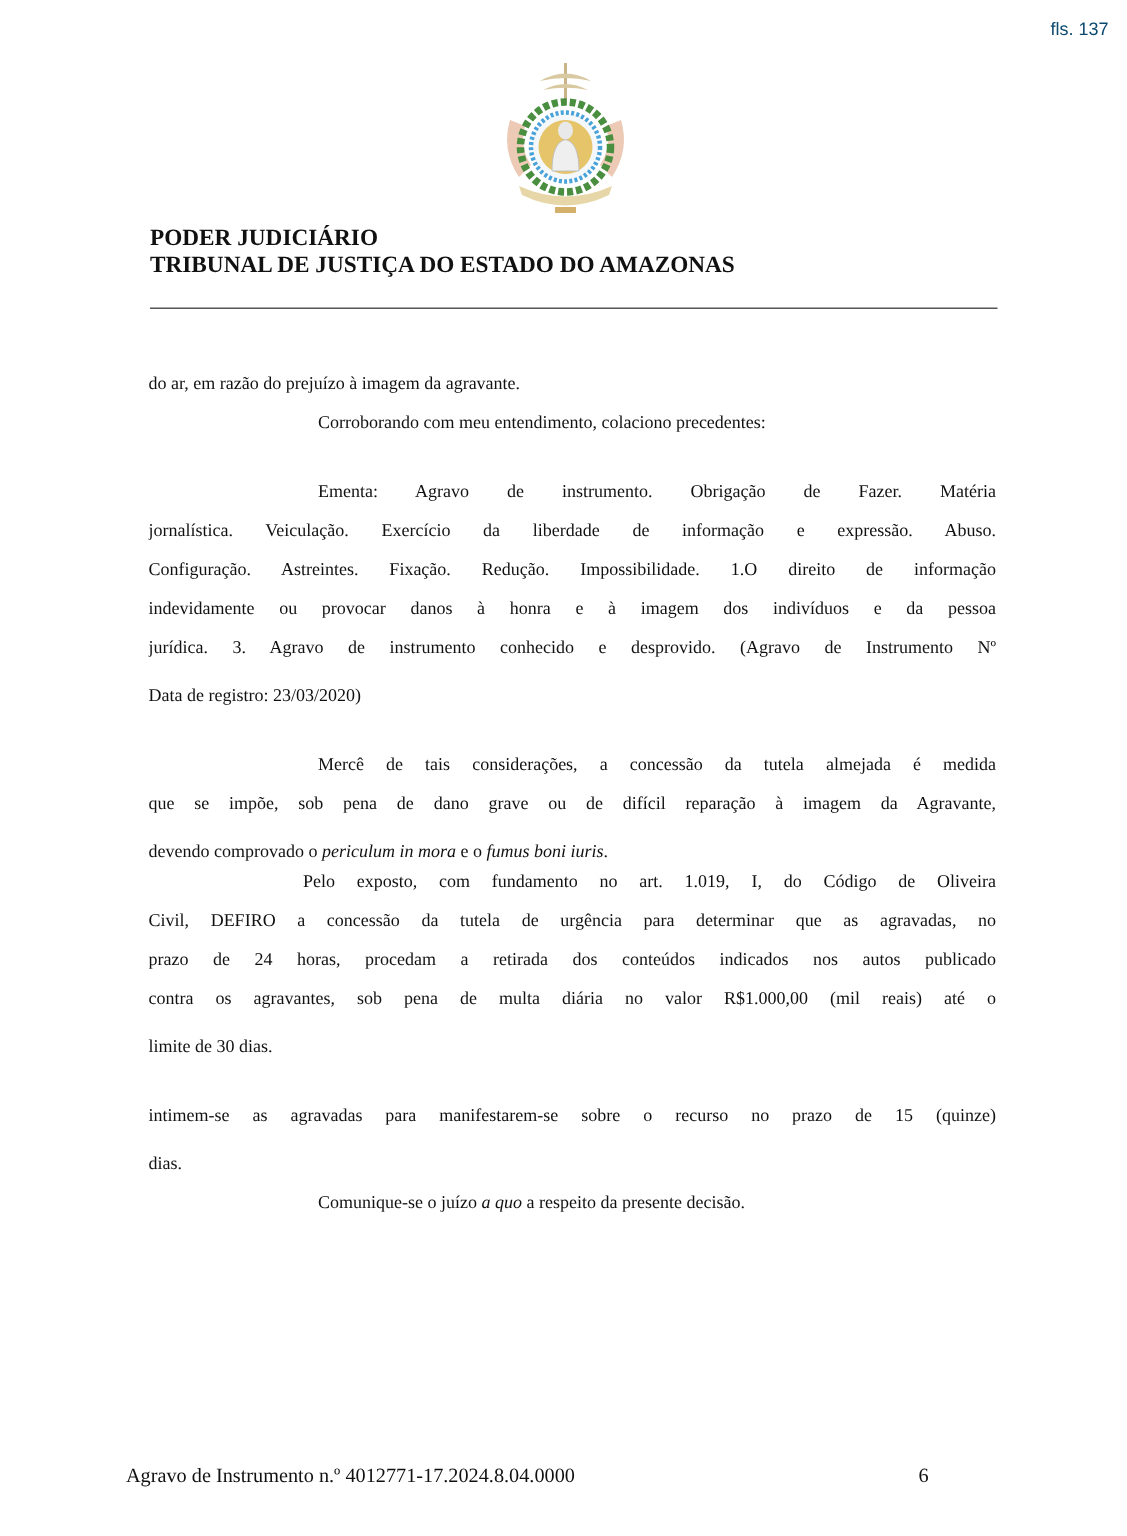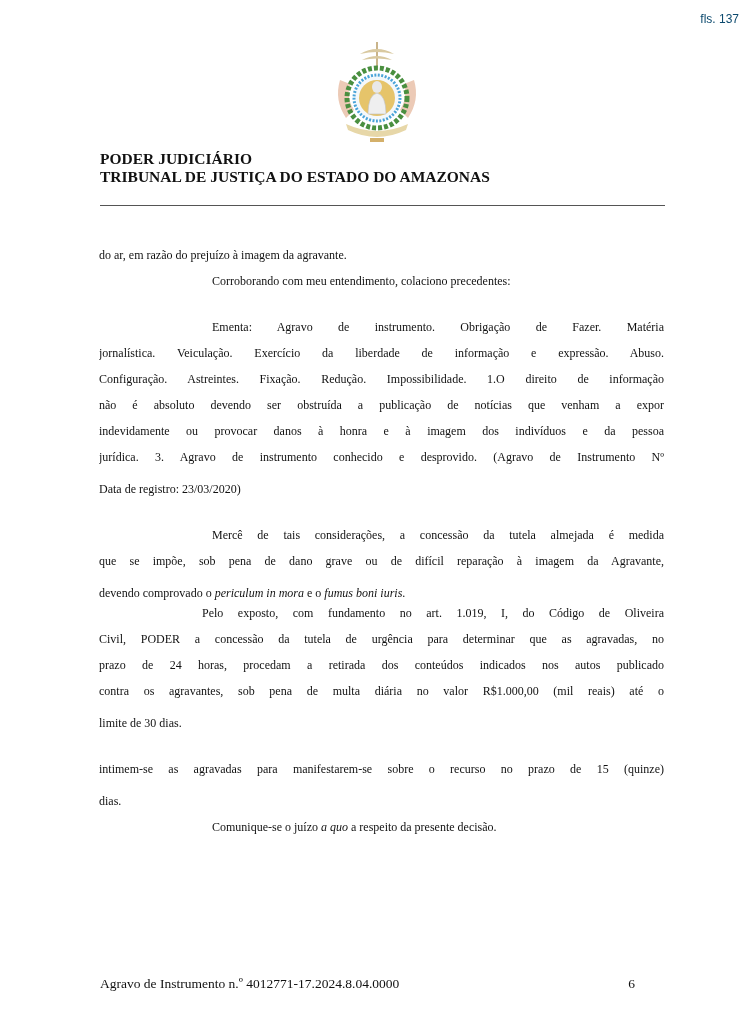--- a/index.html
+++ b/index.html
@@ -17,21 +17,21 @@
                  border-top: 1px solid #555; }
 
   .body { position: absolute; left: 99px; top: 230px; width: 565px; font-size: 12px; margin-top: 12px; }
   .line { height: 26px; line-height: 26px; white-space: nowrap; }
   .just { text-align: justify; text-align-last: justify; white-space: normal; height: 26px; overflow: hidden; }
   .ind { padding-left: 113px; }
   .ind2 { padding-left: 103px; }
   .gap { height: 26px; }
   i { font-style: italic; }
 
-  .footer { position: absolute; left: 100px; top: 976px; width: 565px; font-size: 13.5px; }
+  .footer { position: absolute; left: 84px; top: 976px; width: 565px; font-size: 13.5px; }
   .footer .pg { position: absolute; right: 30px; top: 0; }
 </style>
 </head>
 <body class="serif">
 
 <div class="fls sans">fls. 137</div>
 
 <div class="emblem">
   <svg width="90" height="105" viewBox="0 0 90 105">
 
@@ -64,36 +64,35 @@
 
 <div class="body">
   <div class="line">do ar, em razão do prejuízo à imagem da agravante.</div>
   <div class="line ind">Corroborando com meu entendimento, colaciono precedentes:</div>
   <div class="gap"></div>
 
   <div>
     <div class="just ind">Ementa: Agravo de instrumento. Obrigação de Fazer. Matéria</div>
     <div class="just">jornalística. Veiculação. Exercício da liberdade de informação e expressão. Abuso.</div>
     <div class="just">Configuração. Astreintes. Fixação. Redução. Impossibilidade. 1.O direito de informação</div>
-    <div class="just">não é absoluto devendo ser obstruída a publicação de notícias que venham a expor</div>
     <div class="just">indevidamente ou provocar danos à honra e à imagem dos indivíduos e da pessoa</div>
     <div class="just">jurídica. 3. Agravo de instrumento conhecido e desprovido. (Agravo de Instrumento Nº</div>
     <div class="line">Data de registro: 23/03/2020)</div>
   </div>
   <div class="gap"></div>
 
   <div>
     <div class="just ind">Mercê de tais considerações, a concessão da tutela almejada é medida</div>
     <div class="just">que se impõe, sob pena de dano grave ou de difícil reparação à imagem da Agravante,</div>
     <div class="line"><span>devendo comprovado o </span><i>periculum in mora</i><span> e o </span><i>fumus boni iuris</i><span>.</span></div>
   </div>
 
   <div>
     <div class="just ind2">Pelo exposto, com fundamento no art. 1.019, I, do Código de Oliveira</div>
-    <div class="just">Civil, PODER a concessão da tutela de urgência para determinar que as agravadas, no</div>
+    <div class="just">Civil, DEFIRO a concessão da tutela de urgência para determinar que as agravadas, no</div>
     <div class="just">prazo de 24 horas, procedam a retirada dos conteúdos indicados nos autos publicado</div>
     <div class="just">contra os agravantes, sob pena de multa diária no valor R$1.000,00 (mil reais) até o</div>
     <div class="line">limite de 30 dias.</div>
   </div>
   <div class="gap"></div>
 
   <div>
     <div class="just">intimem-se as agravadas para manifestarem-se sobre o recurso no prazo de 15 (quinze)</div>
     <div class="line">dias.</div>
   </div>

